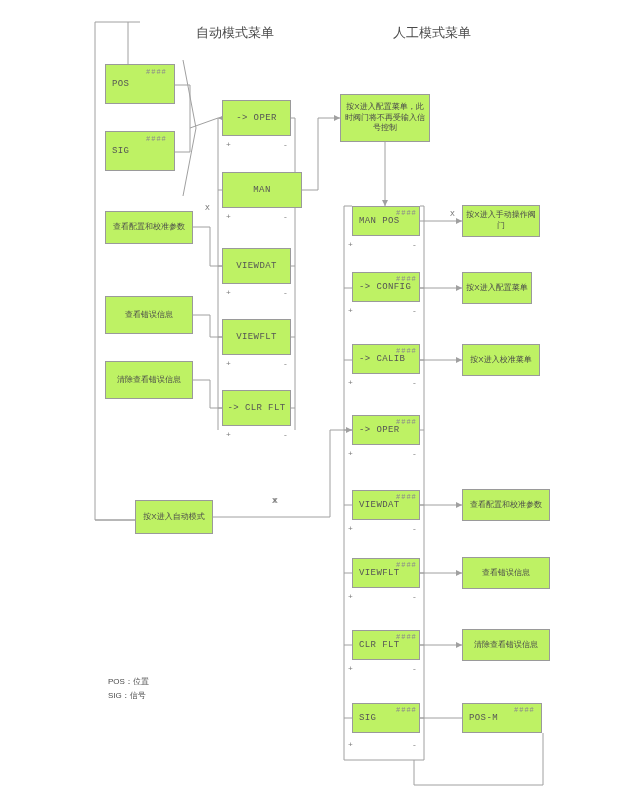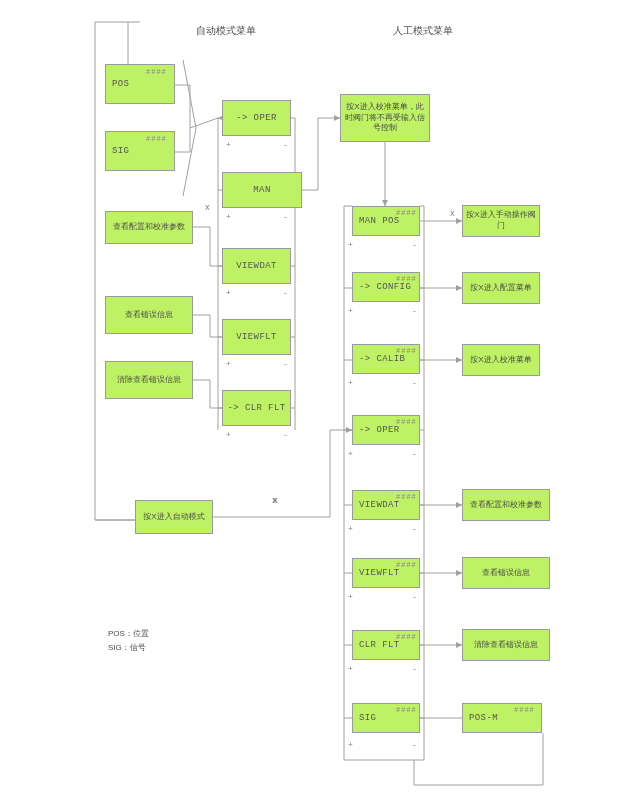--- a/index.html
+++ b/index.html
@@ -44,29 +44,30 @@
   }
   .hashes {
     position: absolute;
     font-family: "Liberation Mono", monospace;
     font-size: 7px;
     color: #8a8a8a;
     letter-spacing: 1px;
   }
   .title {
     position: absolute;
-    font-size: 10px;
+    font-size: 13px;
     color: #4a4a4a;
     white-space: nowrap;
   }
   .legend {
     position: absolute;
     font-size: 8px;
     color: #4a4a4a;
     white-space: nowrap;
+    margin-top: 48px;
   }
   .sym {
     position: absolute;
     font-size: 8px;
     color: #7a7a7a;
     font-family: "Liberation Mono", monospace;
   }
   svg.overlay {
     position: absolute;
     left: 0;
@@ -220,21 +221,21 @@
   </div>
   <div class="box" style="left:105px; top:361px; width:88px; height:38px;">
     <span>清除查看错误信息</span>
   </div>
 
   <div class="box" style="left:135px; top:500px; width:78px; height:34px;">
     <span>按X进入自动模式</span>
   </div>
 
   <div class="box" style="left:340px; top:94px; width:90px; height:48px;">
-    <span>按X进入校准菜单，此时阀门将不再受输入信号控制</span>
+    <span>按X进入配置菜单，此时阀门将不再受输入信号控制</span>
   </div>
 
   <div class="box menubox left" style="left:352px; top:206px; width:68px; height:30px;">
     <span>MAN POS</span>
   </div>
   <div class="hashes" style="left:396px; top:209px;">####</div>
 
   <div class="box menubox left" style="left:352px; top:272px; width:68px; height:30px;text-align:right;">
     <span>-&gt; CONFIG</span>
   </div>
@@ -285,21 +286,21 @@
   <div class="sym" style="left:348px; top:664px;">+</div>
   <div class="sym" style="left:412px; top:664px;">-</div>
   <div class="sym" style="left:348px; top:740px;">+</div>
   <div class="sym" style="left:412px; top:740px;">-</div>
   <div class="sym" style="left:450px; top:209px;">X</div>
   <div class="sym" style="left:273px; top:496px;">X</div>
 
   <div class="box" style="left:462px; top:205px; width:78px; height:32px;">
     <span>按X进入手动操作阀门</span>
   </div>
-  <div class="box" style="left:462px; top:272px; width:78px; height:32px;">
+  <div class="box" style="left:462px; top:272px; width:70px; height:32px;">
     <span>按X进入配置菜单</span>
   </div>
   <div class="box" style="left:462px; top:344px; width:78px; height:32px;">
     <span>按X进入校准菜单</span>
   </div>
   <div class="box" style="left:462px; top:489px; width:88px; height:32px;">
     <span>查看配置和校准参数</span>
   </div>
   <div class="box" style="left:462px; top:557px; width:88px; height:32px;">
     <span>查看错误信息</span>

